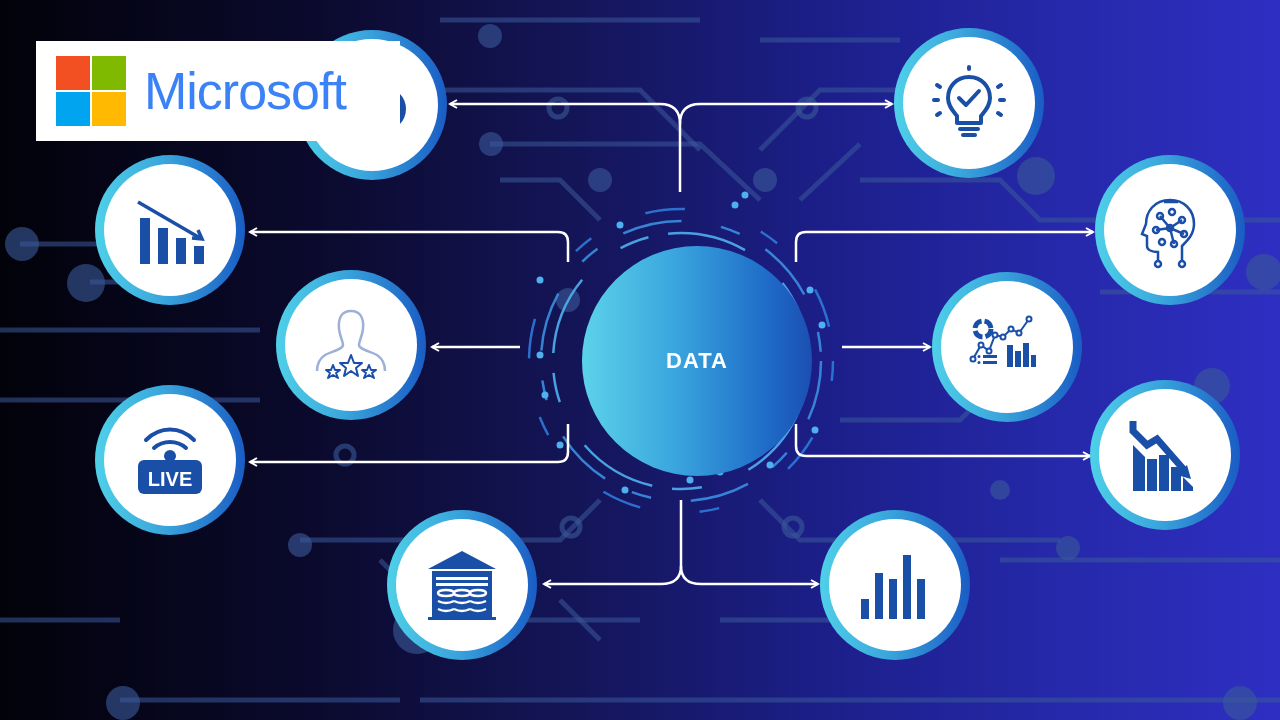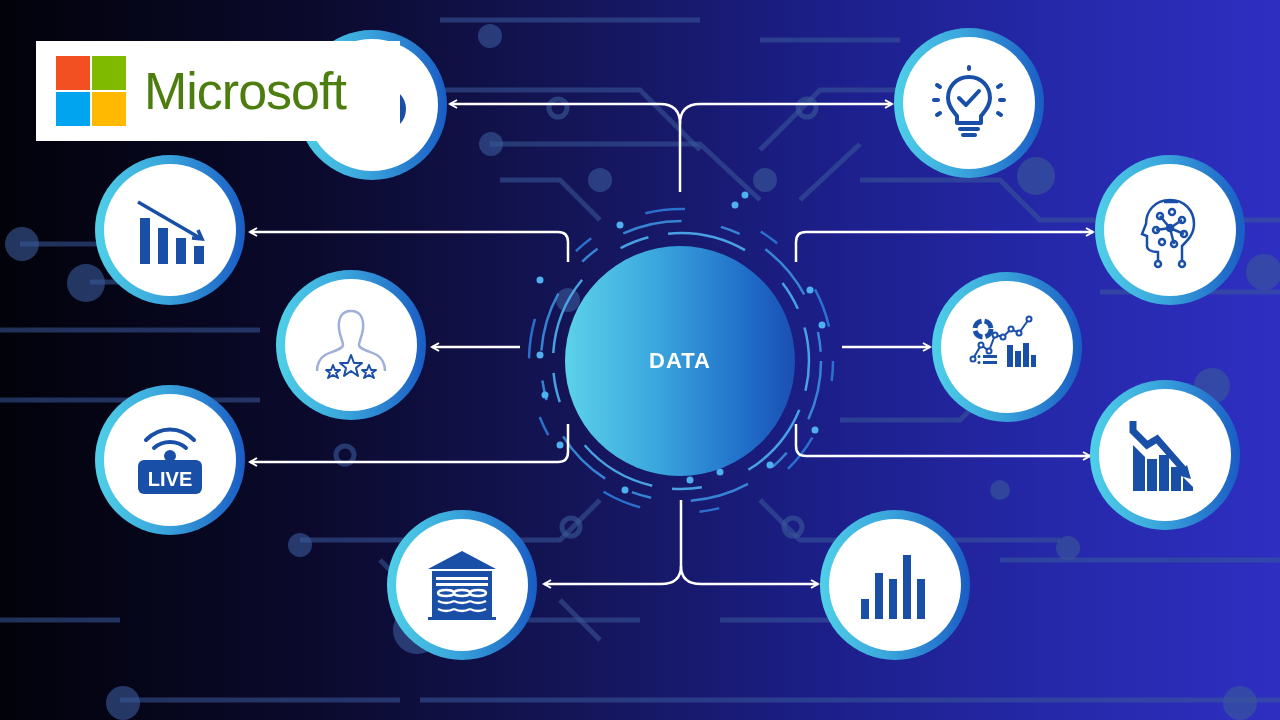--- a/index.html
+++ b/index.html
@@ -13,32 +13,32 @@
     position: absolute; width: 150px; height: 150px; border-radius: 50%;
     background: linear-gradient(90deg, #4fd0e8 0%, #3aa6dc 45%, #1a5cc4 100%);
     box-sizing: border-box; padding: 9px;
   }
   .node .inner {
     width: 100%; height: 100%; border-radius: 50%; background: #ffffff;
     display: flex; align-items: center; justify-content: center;
   }
   .node svg { width: 80px; height: 80px; }
   .hub {
-    position: absolute; left: 565px; top: 246px; width: 230px; height: 230px; border-radius: 50%;
+    position: absolute; left: 582px; top: 246px; width: 230px; height: 230px; border-radius: 50%;
     background: linear-gradient(90deg, #5cd2ea 0%, #3aa6de 40%, #1f6cc8 80%, #1b4fb2 100%);
     display: flex; flex-direction: column; align-items: center; justify-content: center;
     color: #ffffff; font-weight: bold; font-size: 22px; letter-spacing: 1px; line-height: 36px;
     text-align: center;
   }
   .logo {
     position: absolute; left: 36px; top: 41px; width: 364px; height: 100px; background: #ffffff;
     display: flex; align-items: center;
   }
   .logo .squares { margin-left: 20px; width: 70px; height: 70px; display: grid; grid-template-columns: 34px 34px; grid-template-rows: 34px 34px; gap: 2px; }
-  .logo .word { margin-left: 18px; font-size: 52px; color: #4d7c0f; font-weight: normal; letter-spacing: -1px; }
+  .logo .word { margin-left: 18px; font-size: 52px; color: #3b82f6; font-weight: normal; letter-spacing: -1px; }
 </style>
 </head>
 <body>
 
 <div id="stage">
 
   <svg class="layer" viewBox="0 0 1280 720">
     <g stroke="#3a5a9a" stroke-opacity="0.55" stroke-width="5" fill="none">
       <path d="M20 244 H100"></path>
       <path d="M90 282 H130"></path>

